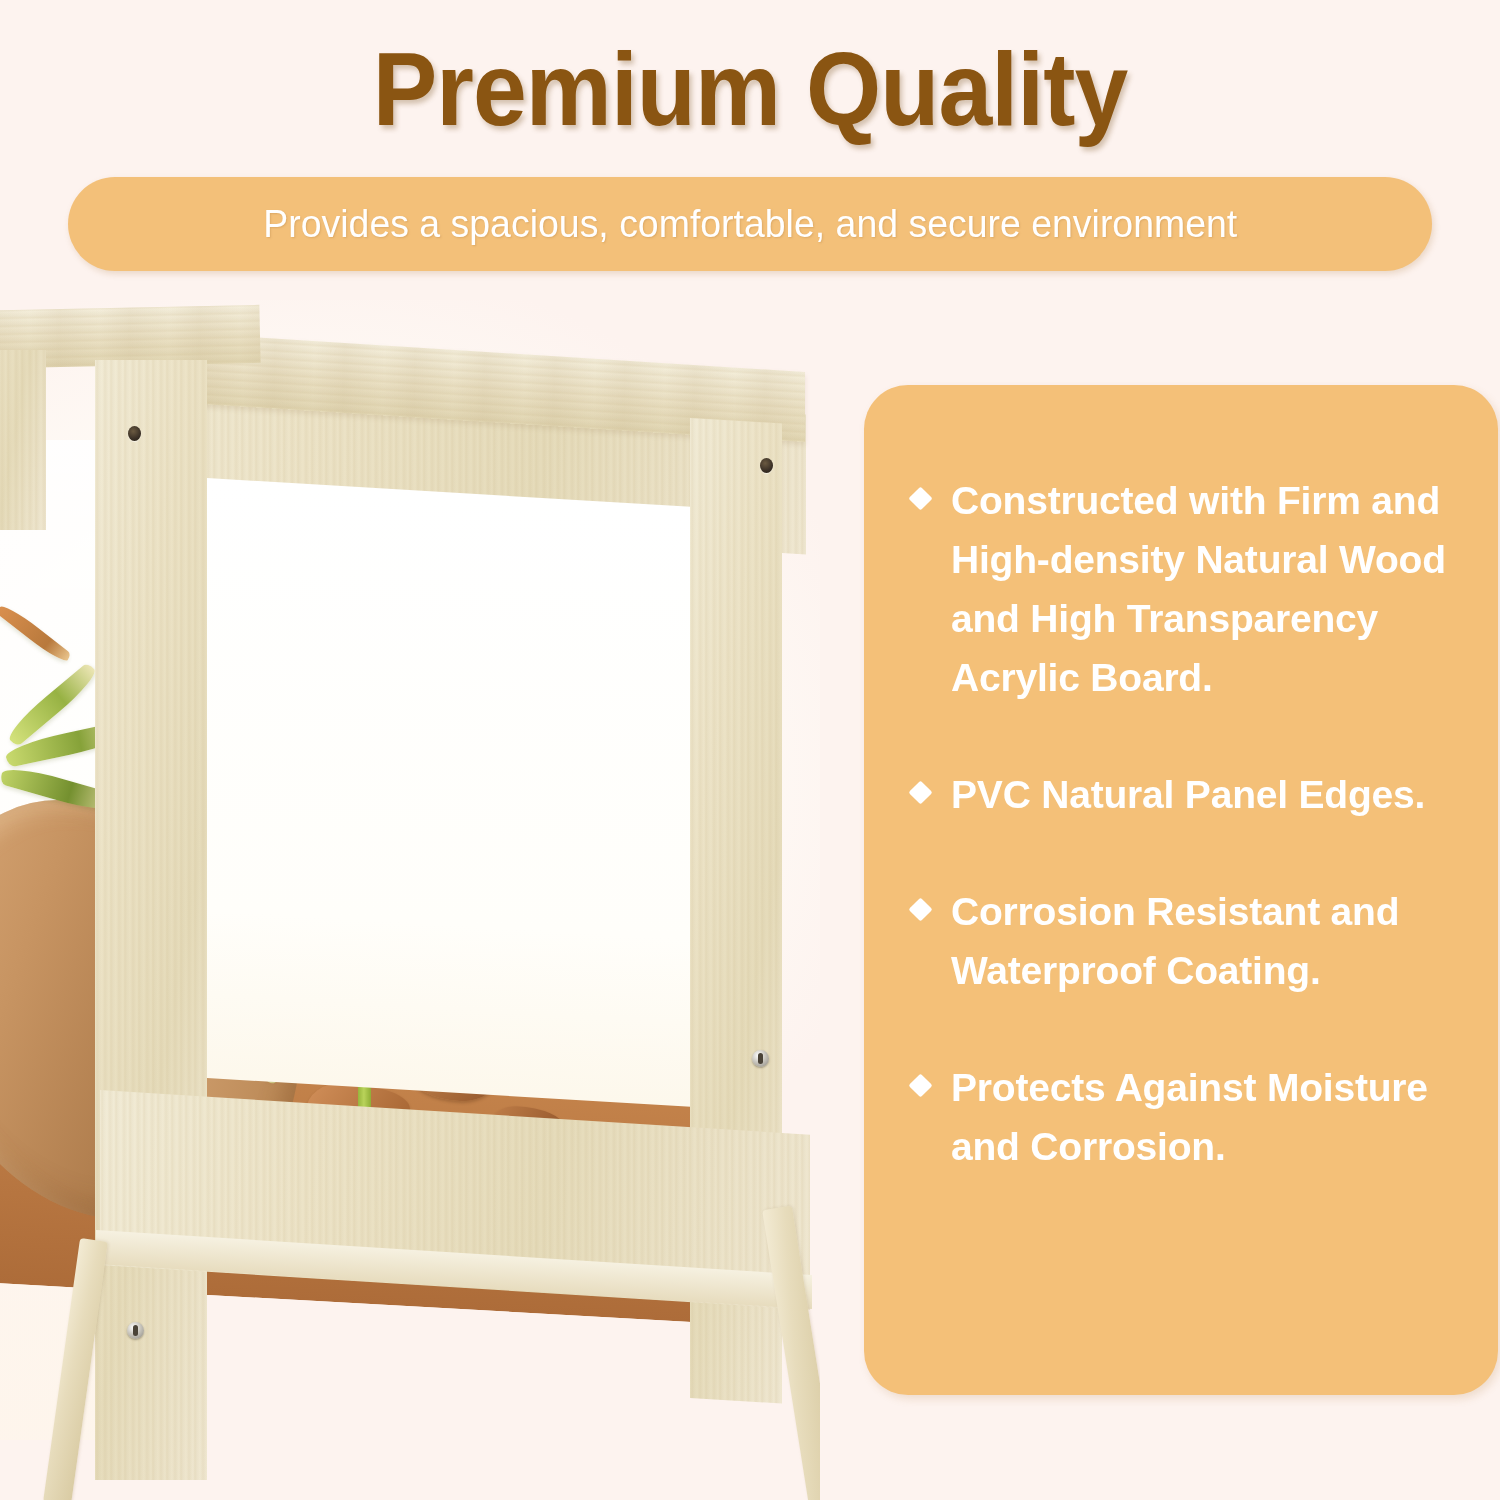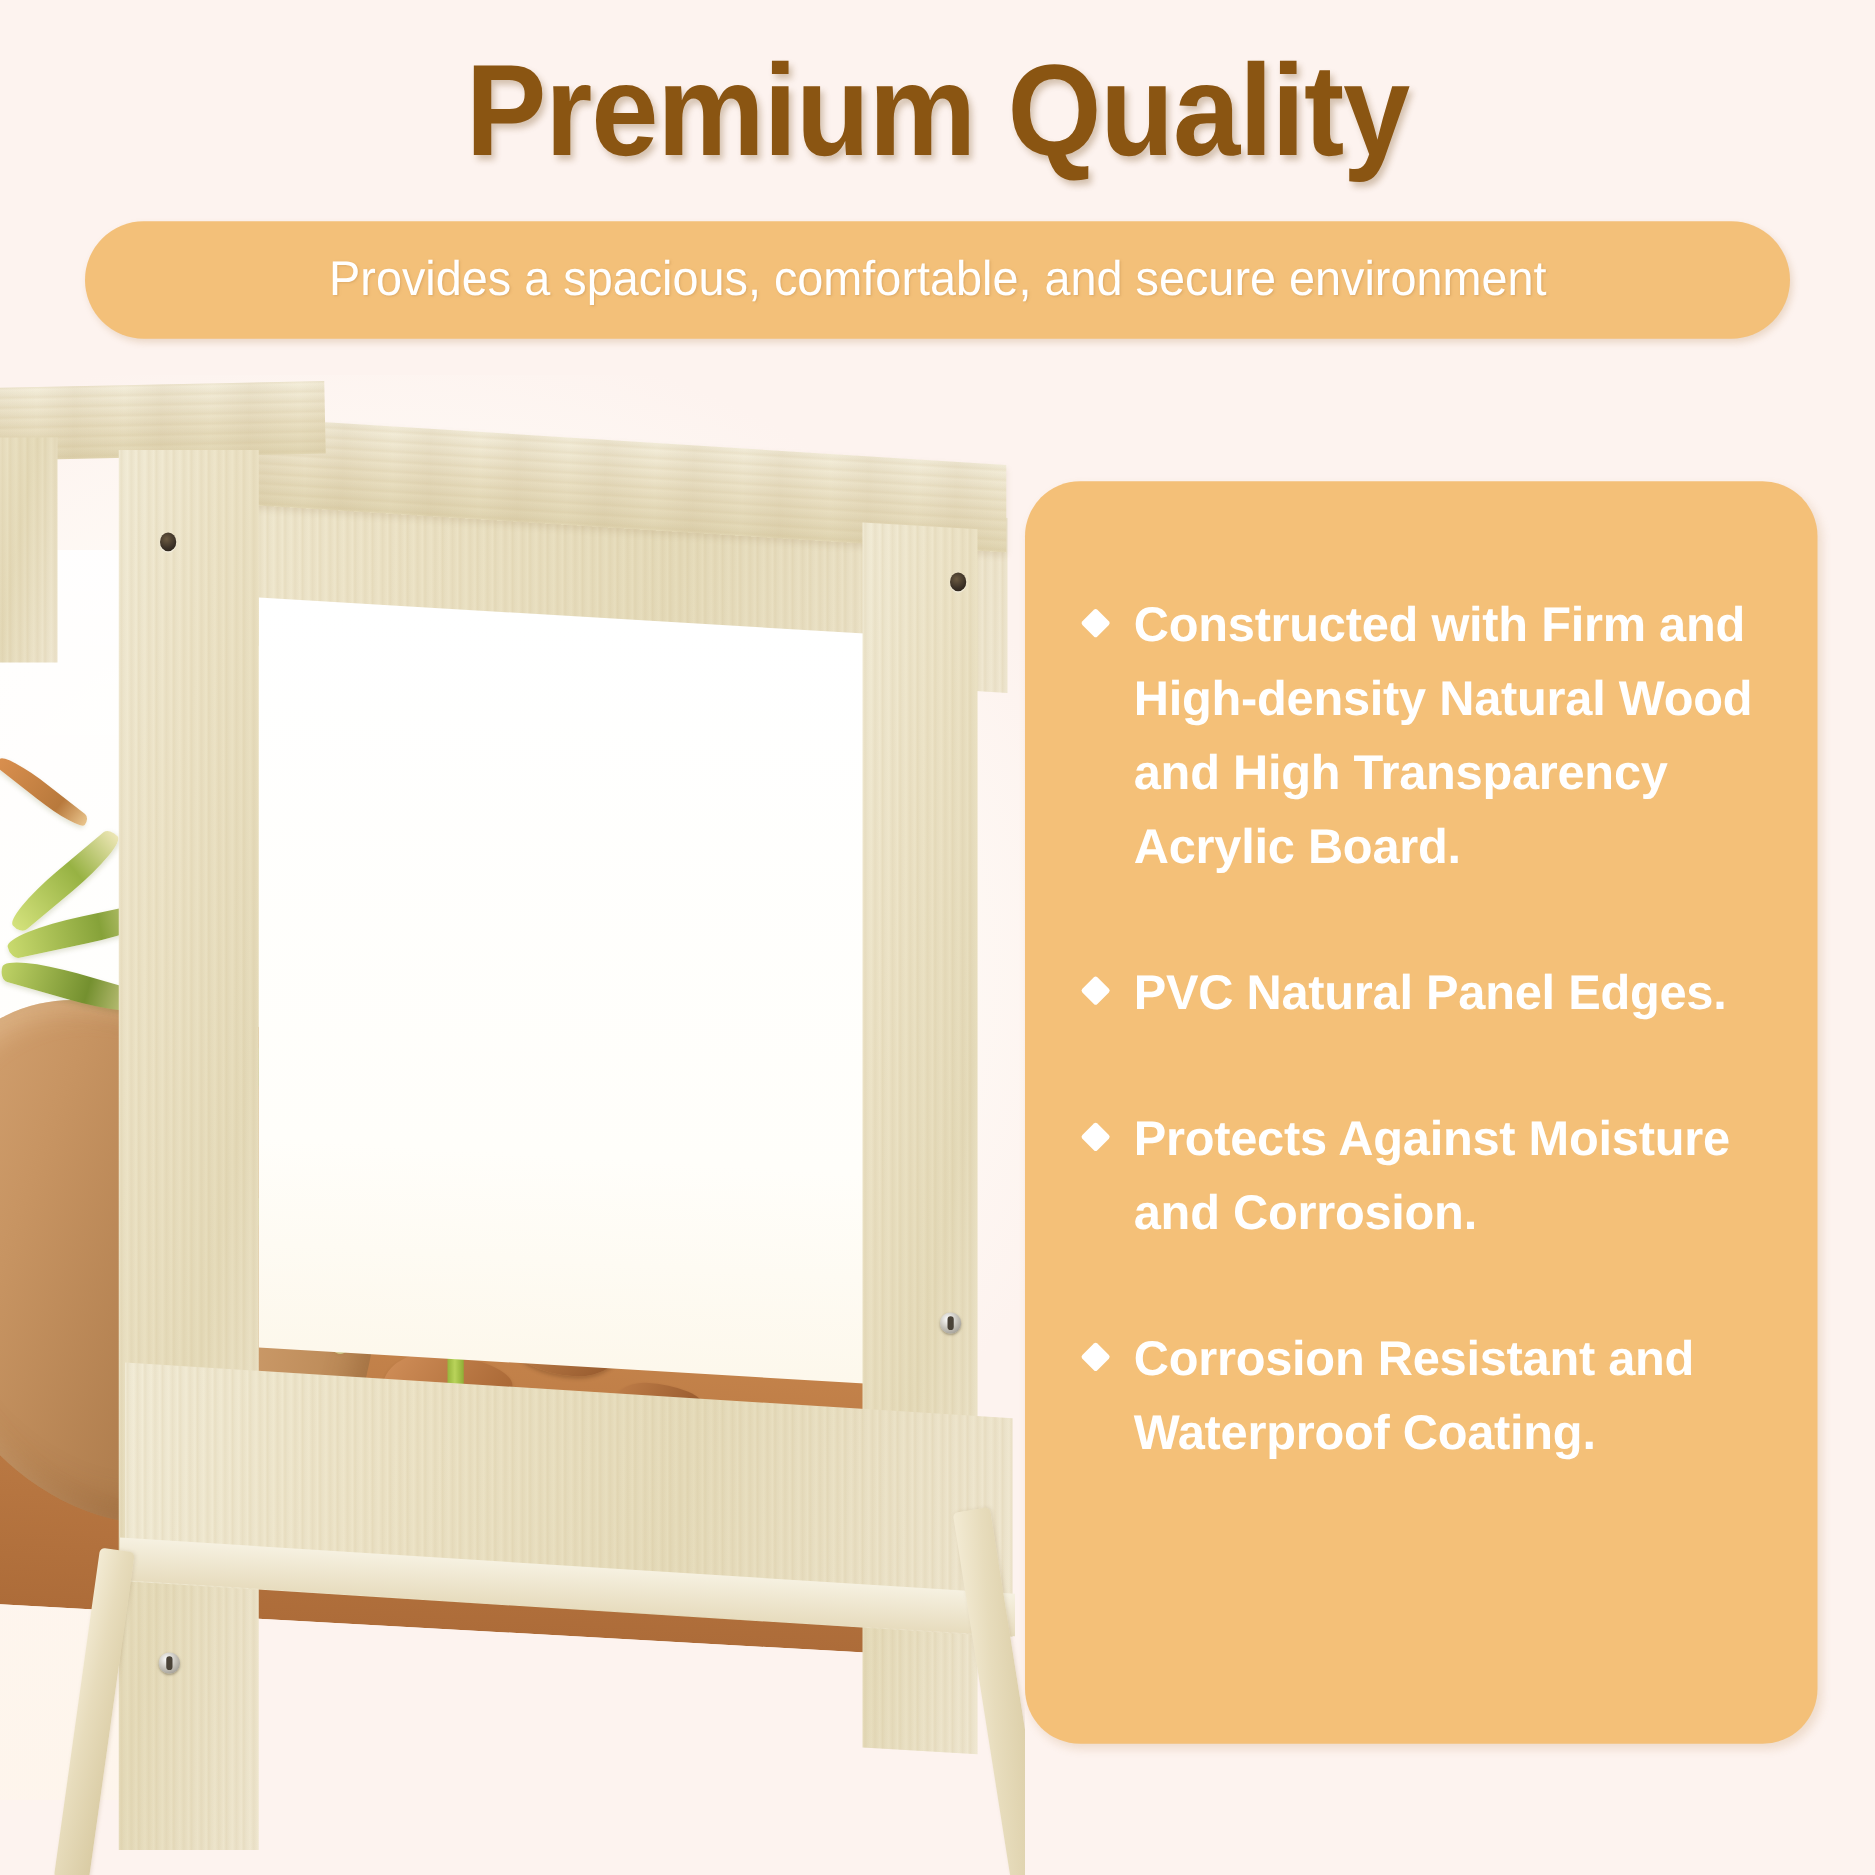--- a/index.html
+++ b/index.html
@@ -323,21 +323,21 @@
   
   .leg {
     position: absolute;
     background: linear-gradient(95deg, #F3EBD4 0%, #E7DCBC 40%, #D9CBA3 100%);
     box-shadow: 1px 0 3px rgba(160,135,95,0.22);
   }
 
   
   #features-panel {
     position: absolute;
-    left: 820px;
+    left: 864px;
     top: 385px;
     width: 634px;
     height: 1010px;
     background: #F4C078;
     border-radius: 44px;
     box-shadow: 3px 4px 8px rgba(180,130,70,0.20);
     padding: 0;
     box-sizing: border-box;
   }
   #features-list {
@@ -463,20 +463,20 @@
     <li>
       <span class="bullet-diamond"></span>
       <span class="feature-text">Constructed with Firm and High-density Natural Wood and High Transparency Acrylic Board.</span>
     </li>
     <li>
       <span class="bullet-diamond"></span>
       <span class="feature-text">PVC Natural Panel Edges.</span>
     </li>
     <li>
       <span class="bullet-diamond"></span>
-      <span class="feature-text">Protects Against Moisture and Corrosion.</span>
+      <span class="feature-text">Corrosion Resistant and Waterproof Coating.</span>
     </li>
     <li>
       <span class="bullet-diamond"></span>
-      <span class="feature-text">Corrosion Resistant and Waterproof Coating.</span>
+      <span class="feature-text">Protects Against Moisture and Corrosion.</span>
     </li>
   </ul>
 </div>
 
 </body></html>

